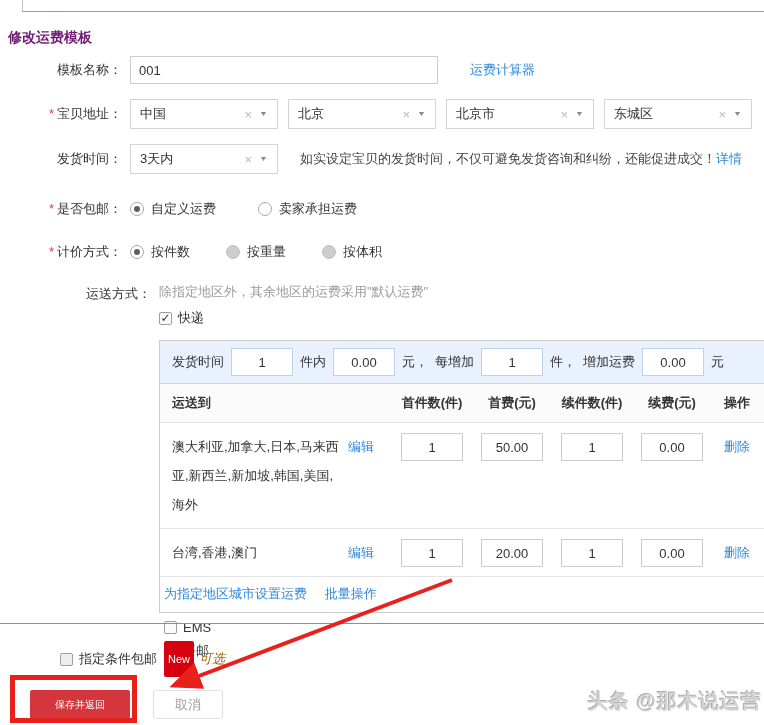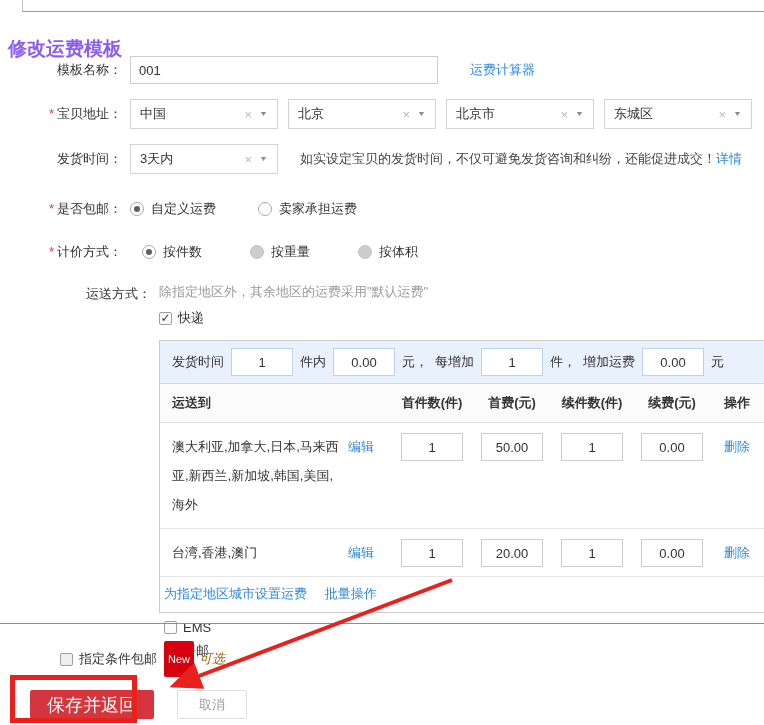--- a/index.html
+++ b/index.html
@@ -4,21 +4,21 @@
 <style>
   * { margin:0; padding:0; box-sizing:border-box; }
   html,body { background:#fff; }
   body { font-family:"Liberation Sans","DejaVu Sans",sans-serif; font-size:13px; color:#333; }
   .page { position:relative; width:764px; height:725px; background:#fff; overflow:hidden; }
 
   
   .top-frame { position:absolute; left:22px; top:0; width:742px; height:12px;
     border-left:1px solid #c4c4c4; border-bottom:1px solid #9a9a9a; }
 
-  .page-title { position:absolute; left:8px; top:36px; font-size:19px; font-weight:bold; color:#8b5cf6; }
+  .page-title { position:absolute; left:8px; top:29px; font-size:14px; font-weight:bold; color:#701a75; }
 
   .form { position:absolute; left:0; top:42px; width:764px; }
 
   .form-row { display:flex; align-items:center; }
   .form-row.top-align { align-items:flex-start; }
   .form-label { flex:none; width:130px; padding-right:8px; text-align:right; color:#333; line-height:28px; white-space:nowrap; }
   .req { color:#e4393c; margin-right:3px; }
 
   .text-input { width:308px; height:28px; border:1px solid #ccc; padding:0 8px; font-size:13px; color:#333;
     font-family:inherit; outline:none; }
@@ -72,22 +72,22 @@
   .post-row { margin-top:7px; display:flex; align-items:center; padding-left:5px; }
 
   .divider { position:absolute; left:0; top:623px; width:764px; border-top:1px solid #8e8e8e; }
 
   .cond-row { position:absolute; left:60px; top:641px; display:flex; align-items:center; }
   .badge-new { background:#d6000f; color:#fff; font-size:11px; line-height:14px; padding:11px 4px;
     border-radius:2px; margin:0 5px 0 7px; }
   .optional { font-style:italic; color:#a16207; }
 
   .footer { position:absolute; left:30px; top:690px; display:flex; align-items:center; }
-  .btn-save { height:29px; padding:0 17px; background:#d5363e; color:#fff; border:none; border-radius:2px;
-    font-size:18px; font-family:inherit; cursor:pointer; }
+  .btn-save { height:29px; padding:0 25px; background:#d5363e; color:#fff; border:none; border-radius:2px;
+    font-size:10px; font-family:inherit; cursor:pointer; }
   .btn-cancel { height:29px; width:70px; margin-left:23px; background:#fff; color:#9c9c9c;
     border:1px solid #e0e0e0; border-radius:2px; font-size:13px; font-family:inherit; cursor:pointer; }
 
   .annot-rect { position:absolute; left:10px; top:675px; width:127px; height:48px;
     border:5px solid #e8211d; pointer-events:none; }
   .annot-arrow { position:absolute; left:0; top:0; width:764px; height:725px; pointer-events:none; }
 
   .watermark { position:absolute; right:2px; bottom:10px; font-size:20px; font-weight:bold;
     color:#d4d4d4; letter-spacing:1px; text-shadow:-1px -1px 0 #ababab, 1px 1px 0 #ffffff; }
 </style>
@@ -153,21 +153,21 @@
       <span class="radio-opt">
         <span class="radio on"></span>
         <span>自定义运费</span>
       </span>
       <span class="radio-opt">
         <span class="radio"></span>
         <span>卖家承担运费</span>
       </span>
     </div>
 
-    <div class="form-row" style="margin-top:25px;gap:12px;">
+    <div class="form-row" style="margin-top:25px;">
       <div class="form-label" style="line-height:16px;">
         <span class="req">*</span><span>计价方式：</span>
       </div>
       <span class="radio-opt" style="margin-right:36px;">
         <span class="radio on"></span>
         <span>按件数</span>
       </span>
       <span class="radio-opt" style="margin-right:36px;">
         <span class="radio disabled"></span>
         <span>按重量</span>
@@ -267,13 +267,14 @@
   <div class="annot-rect"></div>
   <svg class="annot-arrow" viewBox="0 0 764 725">
     <defs>
       <marker id="ah" markerWidth="8" markerHeight="7" refX="6.5" refY="3.5" orient="auto">
         <polygon points="0 0, 8 3.5, 0 7" fill="#e8211d"></polygon>
       </marker>
     </defs>
     <line x1="452" y1="580" x2="175" y2="685" stroke="#e8211d" stroke-width="4" marker-end="url(#ah)"></line>
   </svg>
 
+  <div class="watermark">头条 @那木说运营</div>
 </div>
 
 </body></html>

